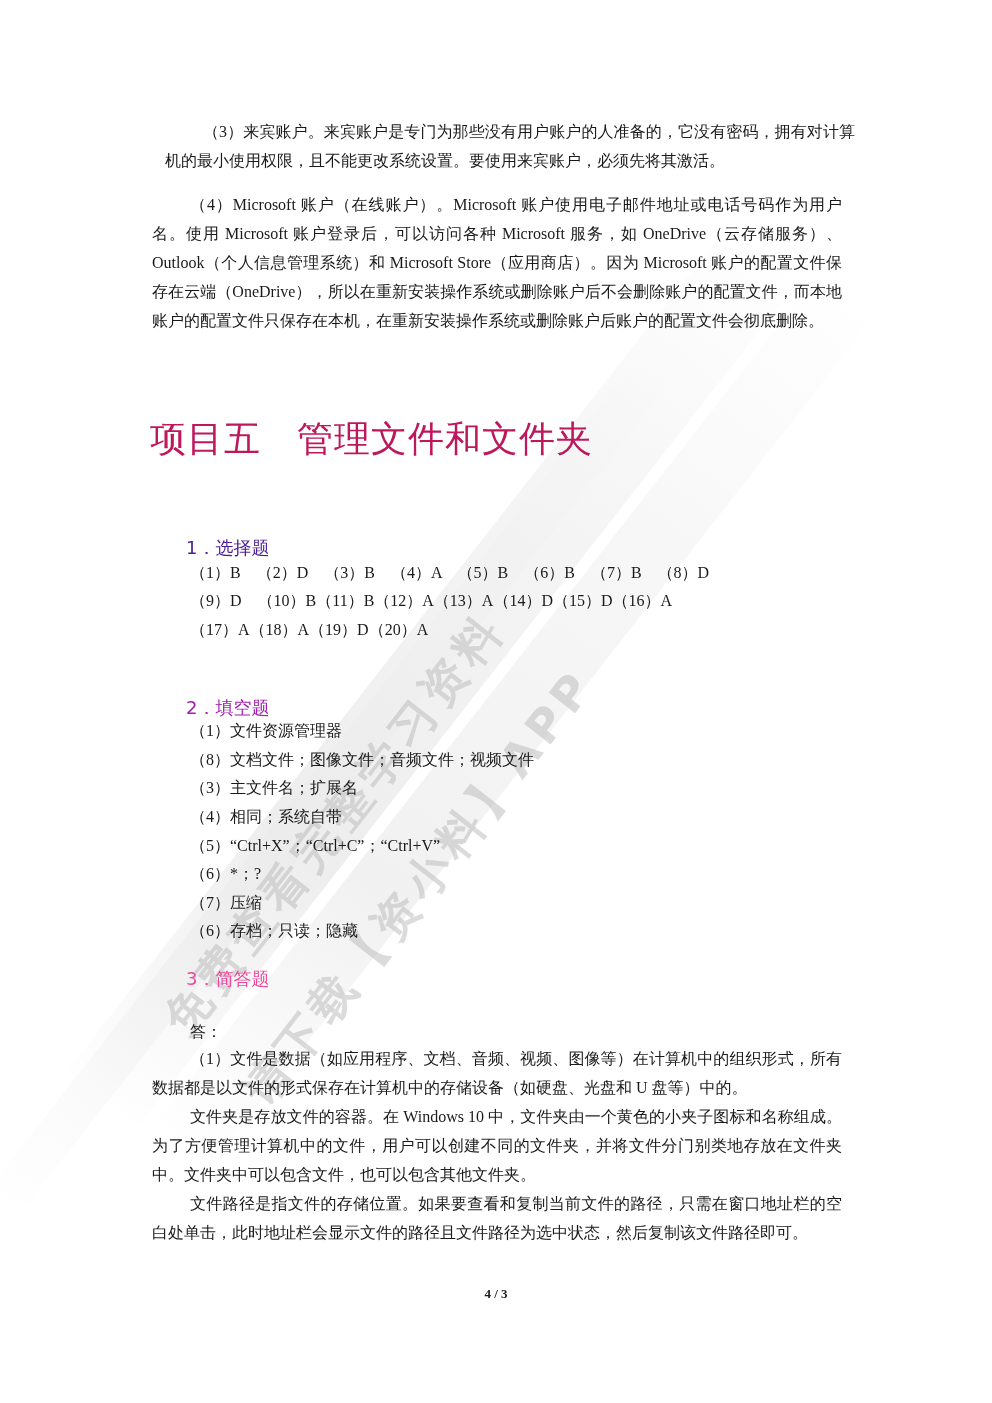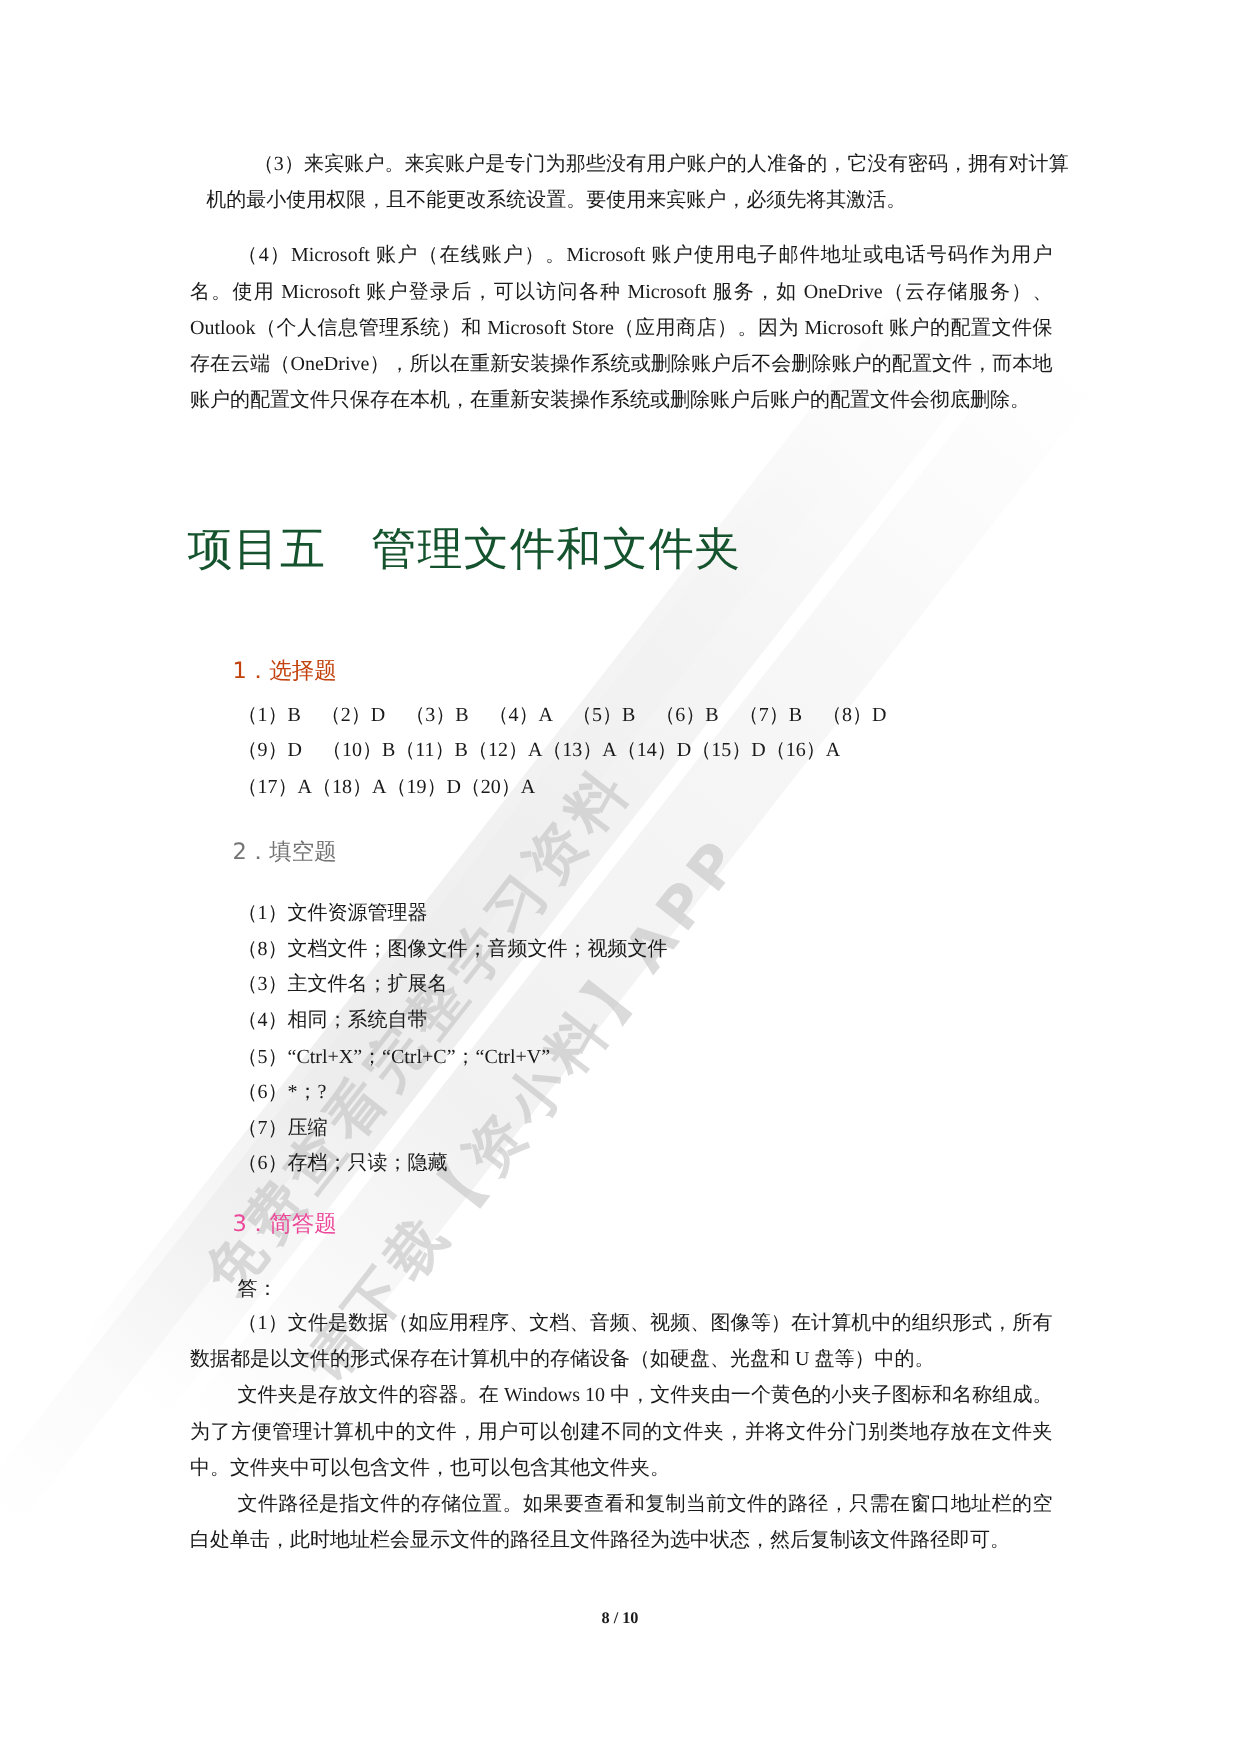--- a/index.html
+++ b/index.html
@@ -7,21 +7,21 @@
          font-family:"Liberation Serif","DejaVu Serif",serif; color:#1a1a1a; }
   .page { position:absolute; left:0; top:0; width:992px; height:1403px; }
   .watermark { position:absolute; left:0; top:0; width:992px; height:1403px; pointer-events:none; z-index:0; overflow:hidden; }
   .wm-band { position:absolute; background:linear-gradient(90deg, rgba(235,235,235,0) 0%, rgba(232,232,232,0.75) 30%, rgba(238,238,238,0.6) 70%, rgba(240,240,240,0) 100%);
              transform-origin:left top; }
   .wm-text { position:absolute; color:rgba(190,190,190,0.55); font-family:"DejaVu Sans",sans-serif; font-weight:bold;
              transform-origin:left top; white-space:nowrap; letter-spacing:6px; }
   .content { position:absolute; left:0; top:0; z-index:1; width:992px; }
   .para { position:absolute; left:152px; width:690px; font-size:16px; line-height:29px; text-align:justify; }
   .indent { text-indent:38px; }
-  .h1 { position:absolute; left:150px; top:415px; font-size:36px; font-family:"DejaVu Sans",sans-serif; font-weight:normal; letter-spacing:1px; color:#14532d;text-align:right; }
+  .h1 { position:absolute; left:150px; top:415px; font-size:36px; font-family:"DejaVu Sans",sans-serif; font-weight:normal; letter-spacing:1px; color:#be185d;text-align:right; }
   .h1 .gap { display:inline-block; width:36px; }
   .h2 { position:absolute; left:186px; font-size:18px; color:#e6177f; font-family:"DejaVu Sans",sans-serif; }
   .line { position:absolute; left:190px; font-size:16px; line-height:22px; white-space:pre; }
   .footer { position:absolute; left:0; width:992px; top:1286px; text-align:center; font-size:13px; font-weight:bold; }
 </style>
 </head>
 <body>
 
 <div class="page">
 
@@ -36,37 +36,37 @@
   <div class="content">
 
     <p class="para indent" style="top:104px; margin:13px;">（3）来宾账户。来宾账户是专门为那些没有用户账户的人准备的，它没有密码，拥有对计算机的最小使用权限，且不能更改系统设置。要使用来宾账户，必须先将其激活。</p>
 
     <p class="para indent" style="top:190px; margin:0;">（4）Microsoft 账户（在线账户）。Microsoft 账户使用电子邮件地址或电话号码作为用户名。使用 Microsoft 账户登录后，可以访问各种 Microsoft 服务，如 OneDrive（云存储服务）、Outlook（个人信息管理系统）和 Microsoft Store（应用商店）。因为 Microsoft 账户的配置文件保存在云端（OneDrive），所以在重新安装操作系统或删除账户后不会删除账户的配置文件，而本地账户的配置文件只保存在本机，在重新安装操作系统或删除账户后账户的配置文件会彻底删除。</p>
 
     <div class="h1">
       <span>项目五</span><span class="gap"></span><span>管理文件和文件夹</span>
     </div>
 
-    <div class="h2" style="top: 524px; color: #c2410c;">1．选择题</div>
+    <div class="h2" style="top: 536px; color: #4c1d95;">1．选择题</div>
     <div class="line" style="top:562px;">（1）B　（2）D　（3）B　（4）A　（5）B　（6）B　（7）B　（8）D</div>
     <div class="line" style="top:590px;">（9）D　（10）B（11）B（12）A（13）A（14）D（15）D（16）A</div>
     <div class="line" style="top:619px;">（17）A（18）A（19）D（20）A</div>
 
-    <div class="h2" style="top: 669px; color: #737373;">2．填空题</div>
+    <div class="h2" style="top: 696px; color: #a21caf;">2．填空题</div>
     <div class="line" style="top:720px;">（1）文件资源管理器</div>
     <div class="line" style="top:749px;">（8）文档文件；图像文件；音频文件；视频文件</div>
     <div class="line" style="top:777px;">（3）主文件名；扩展名</div>
     <div class="line" style="top:806px;text-align:right;">（4）相同；系统自带</div>
     <div class="line" style="top:835px;">（5）“Ctrl+X”；“Ctrl+C”；“Ctrl+V”</div>
     <div class="line" style="top:863px;">（6）*；?</div>
     <div class="line" style="top:892px;">（7）压缩</div>
     <div class="line" style="top:920px;">（6）存档；只读；隐藏</div>
 
     <div class="h2" style="top: 967px; color: #ec4899;">3．简答题</div>
     <div class="line" style="top:1021px;">答：</div>
 
     <p class="para indent" style="top:1044px; margin:0;">（1）文件是数据（如应用程序、文档、音频、视频、图像等）在计算机中的组织形式，所有数据都是以文件的形式保存在计算机中的存储设备（如硬盘、光盘和 U 盘等）中的。</p>
     <p class="para indent" style="top:1102px; margin:0;">文件夹是存放文件的容器。在 Windows 10 中，文件夹由一个黄色的小夹子图标和名称组成。为了方便管理计算机中的文件，用户可以创建不同的文件夹，并将文件分门别类地存放在文件夹中。文件夹中可以包含文件，也可以包含其他文件夹。</p>
     <p class="para indent" style="top:1189px; margin:0;">文件路径是指文件的存储位置。如果要查看和复制当前文件的路径，只需在窗口地址栏的空白处单击，此时地址栏会显示文件的路径且文件路径为选中状态，然后复制该文件路径即可。</p>
 
-    <div class="footer">8 / 10</div>
+    <div class="footer">4 / 3</div>
   </div>
 </div>
 
 </body></html>

